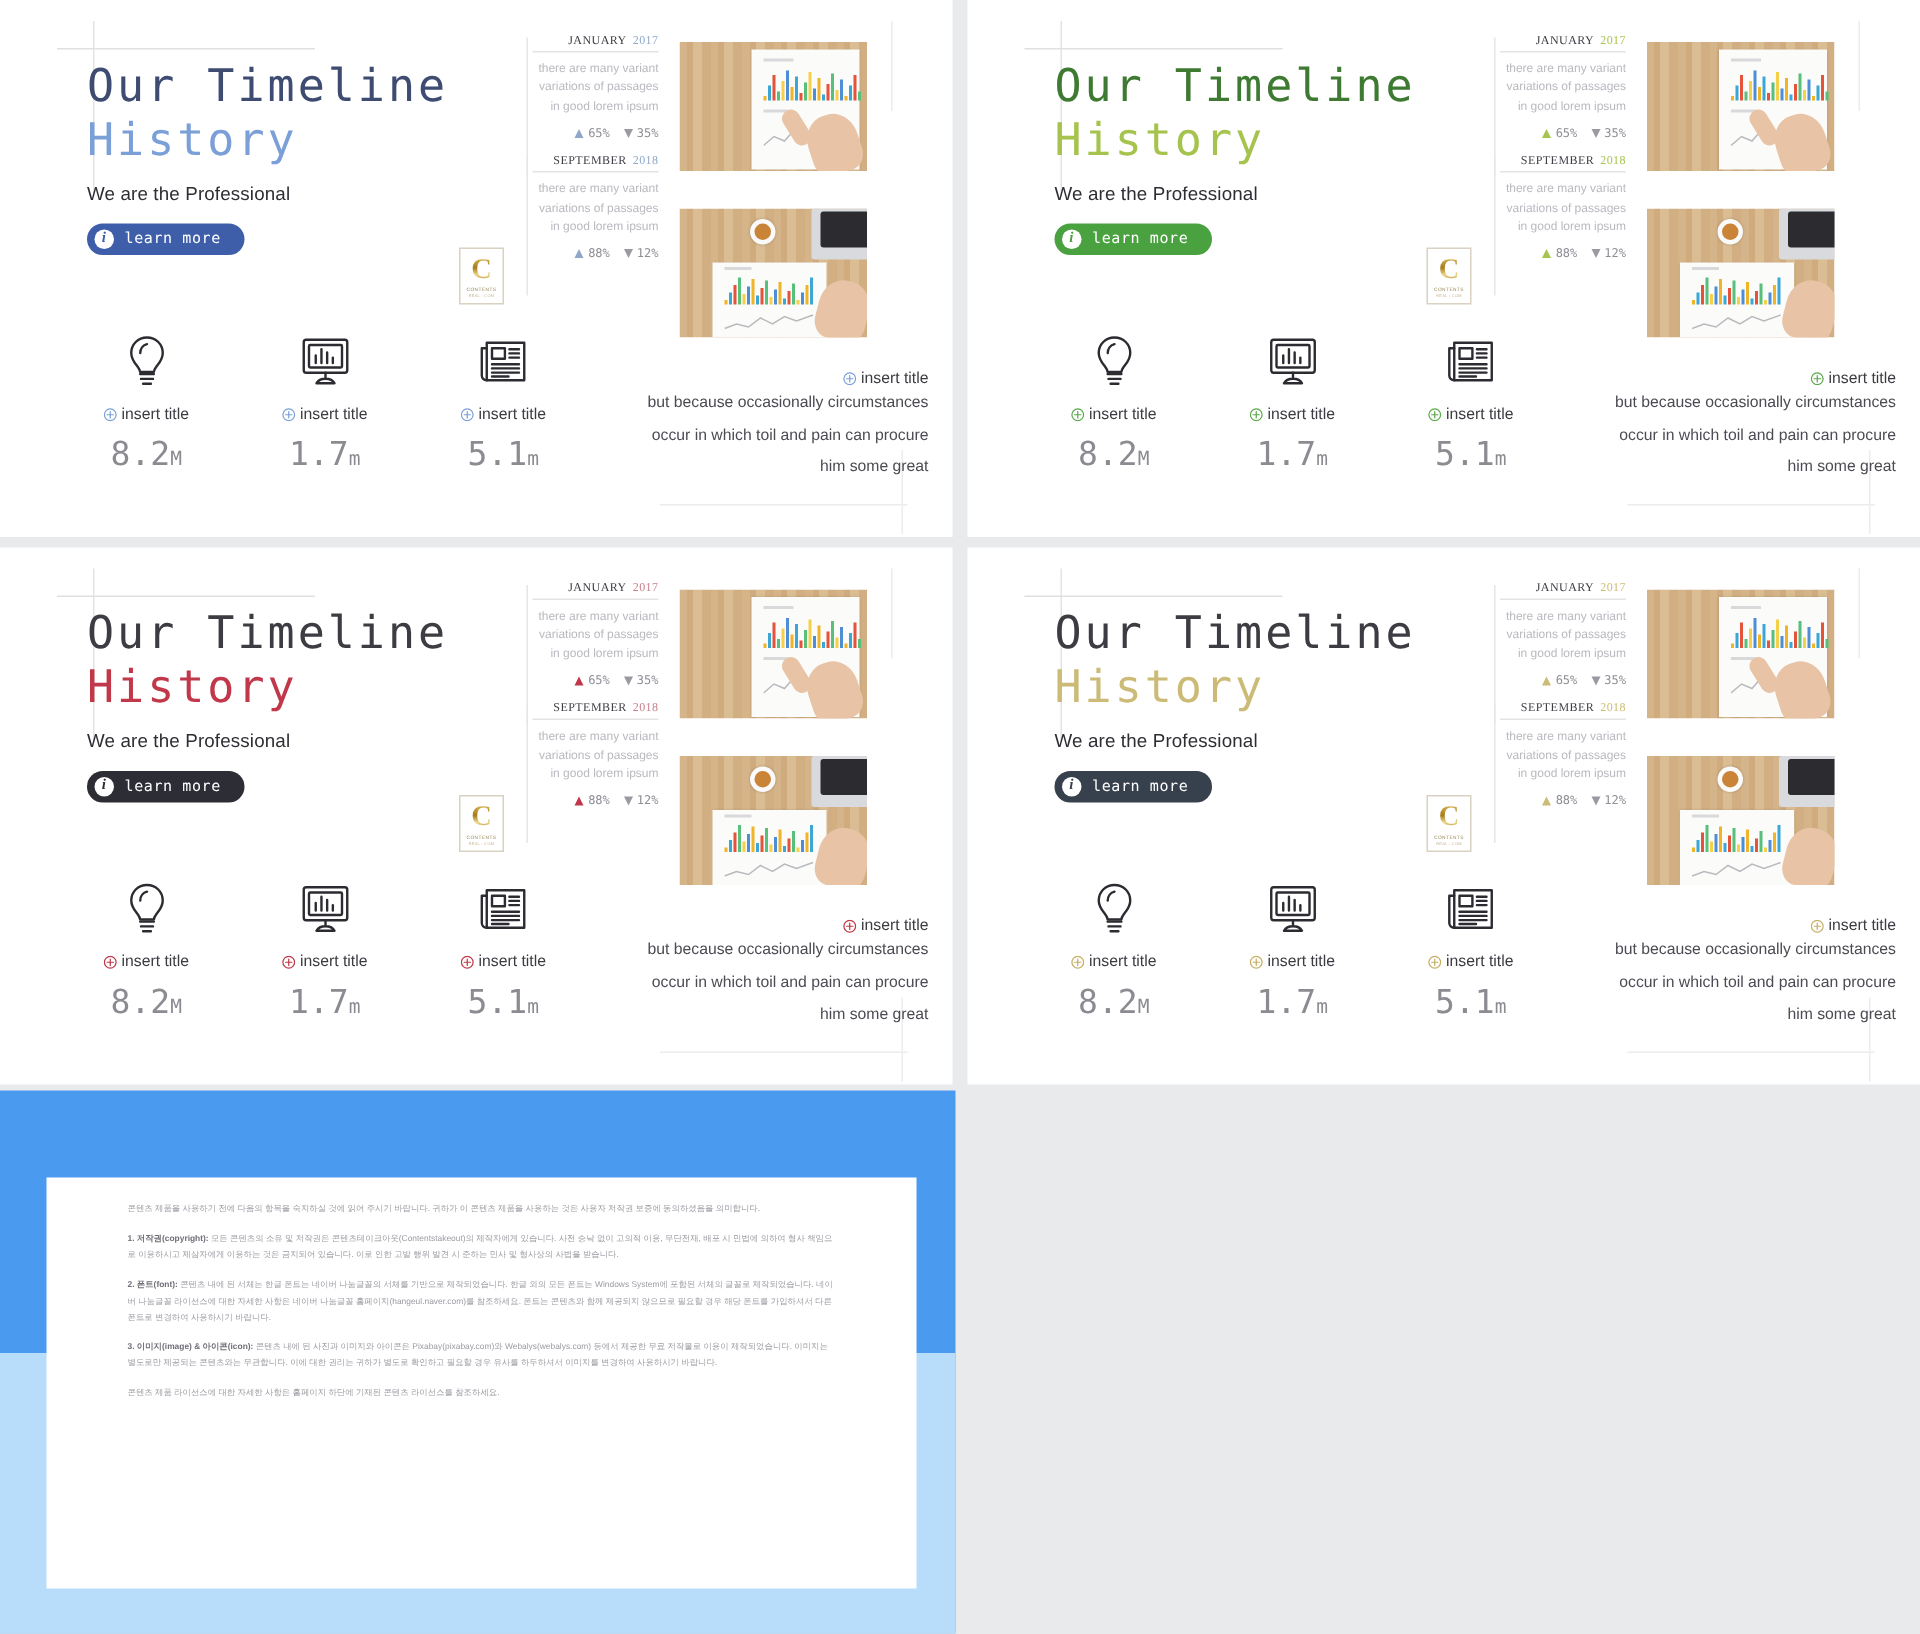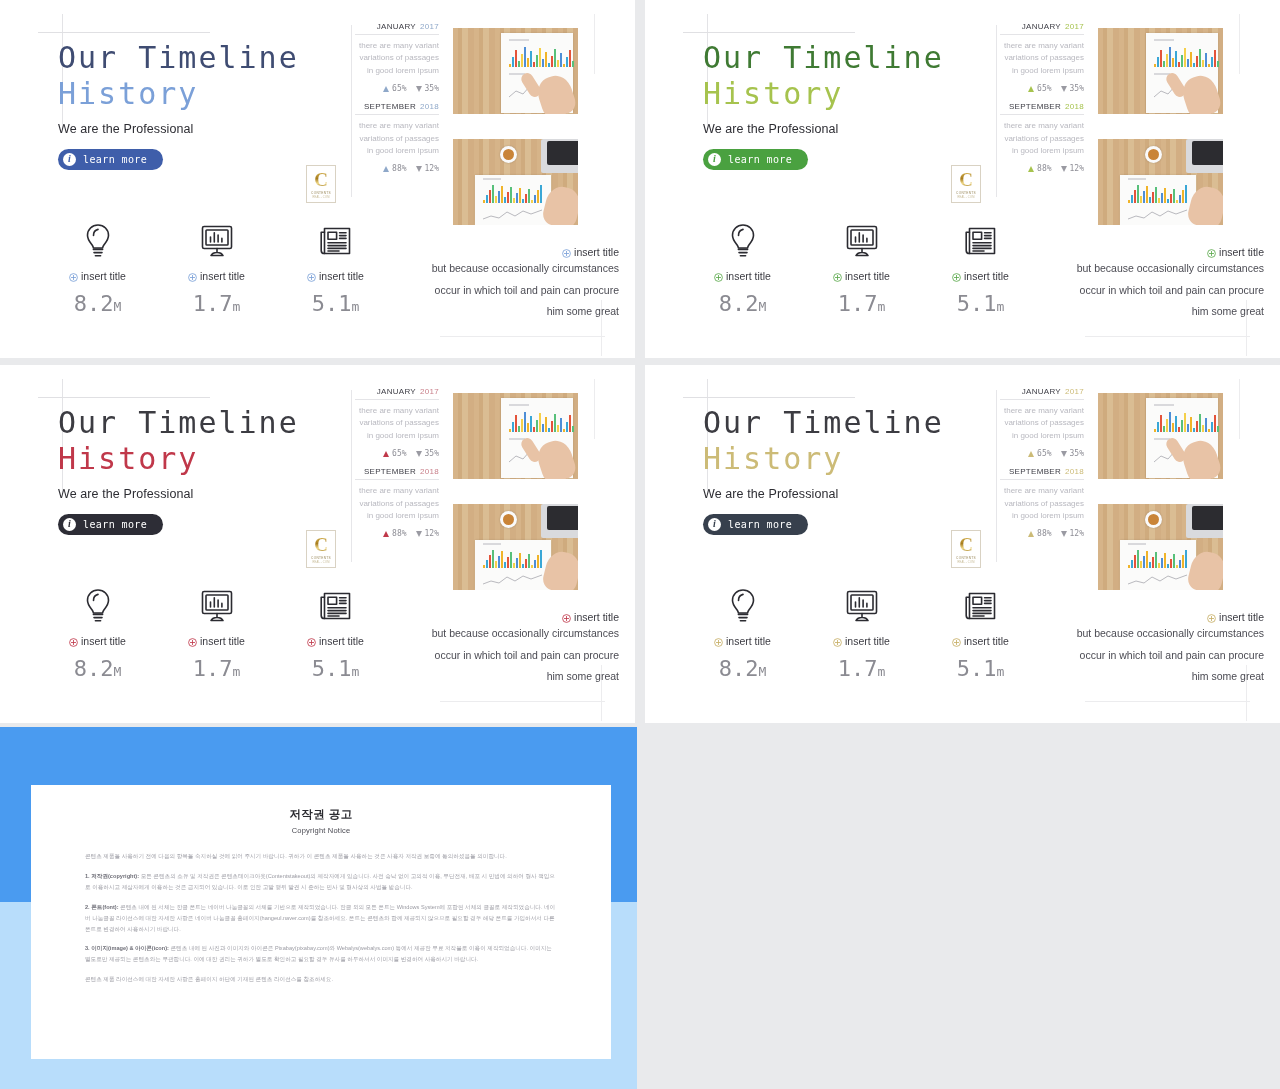--- a/index.html
+++ b/index.html
@@ -79,21 +79,21 @@
     font-family:"DejaVu Sans Mono", monospace;
     font-size:22px; color:#8b8b92; letter-spacing:0px; white-space:nowrap;
   }
   .stat .unit { font-size:13px; }
 
   
   .tl { position:absolute; left:355px; top:22px; width:92px; }
   .tl-entry { position:relative; padding-right:8px; margin-bottom:9px; }
   .tl-rule { position:absolute; left:-4px; top:3px; width:1px; height:92px; background:#e6e6e9; }
   .tl-date {
-    text-align:right; font-family:Liberation Sans, sans-serif;
+    text-align:right; font-family:Liberation Serif, serif;
     font-size:8px; letter-spacing:.3px; color:#3d3d45; white-space:nowrap;
   }
   .tl-date .yr { margin-left:4px; }
   .tl-sep { height:1px; background:#e4e4e7; margin:3px 0 5px; }
   .tl-body {
     text-align:right; font-size:8px; line-height:1.55; color:#b9b9c0;
   }
   .tl-pct {
     margin-top:7px; text-align:right;
     font-family:"DejaVu Sans Mono", monospace; font-size:8px; color:#8e8e96;
@@ -970,24 +970,20 @@
           <div class="logo-c">C</div>
           <div class="logo-sub">CONTENTS</div>
           <div class="logo-sub2">REAL - COM</div>
         </div>
   </div>
     </div>
 
   <div id="copyright-panel">
     <div class="band-lower"></div>
     <div class="cp-paper">
-      <div class="cp-head">
-        <div class="cp-head-ko">저작권 공고</div>
-        <div class="cp-head-en">Copyright Notice</div>
-      </div>
       <div class="cp-body" id="cp-body">
           <div class="cp-p"><span>콘텐츠 제품을 사용하기 전에 다음의 항목을 숙지하실 것에 읽어 주시기 바랍니다. 귀하가 이 콘텐츠 제품을 사용하는 것은 사용자 저작권 보증에 동의하셨음을 의미합니다.</span></div>
           <div class="cp-p"><b>1. 저작권(copyright):</b><span> 모든 콘텐츠의 소유 및 저작권은 콘텐츠테이크아웃(Contentstakeout)의 제작자에게 있습니다. 사전 승낙 없이 고의적 이용, 무단전재, 배포 시 민법에 의하여 형사 책임으로 이용하시고 제삼자에게 이용하는 것은 금지되어 있습니다. 이로 인한 고발 행위 발견 시 준하는 민사 및 형사상의 사법을 받습니다.</span></div>
           <div class="cp-p"><b>2. 폰트(font):</b><span> 콘텐츠 내에 된 서체는 한글 폰트는 네이버 나눔글꼴의 서체를 기반으로 제작되었습니다. 한글 외의 모든 폰트는 Windows System에 포함된 서체의 글꼴로 제작되었습니다. 네이버 나눔글꼴 라이선스에 대한 자세한 사항은 네이버 나눔글꼴 홈페이지(hangeul.naver.com)를 참조하세요. 폰트는 콘텐츠와 함께 제공되지 않으므로 필요할 경우 해당 폰트를 가입하셔서 다른 폰트로 변경하여 사용하시기 바랍니다.</span></div>
           <div class="cp-p"><b>3. 이미지(image) &amp; 아이콘(icon):</b><span> 콘텐츠 내에 된 사진과 이미지와 아이콘은 Pixabay(pixabay.com)와 Webalys(webalys.com) 등에서 제공한 무료 저작물로 이용이 제작되었습니다. 이미지는 별도로만 제공되는 콘텐츠와는 무관합니다. 이에 대한 권리는 귀하가 별도로 확인하고 필요할 경우 유사를 하두하셔서 이미지를 변경하여 사용하시기 바랍니다.</span></div>
           <div class="cp-p"><span>콘텐츠 제품 라이선스에 대한 자세한 사항은 홈페이지 하단에 기재된 콘텐츠 라이선스를 참조하세요.</span></div>
         </div>
     </div>
 
   </div>

